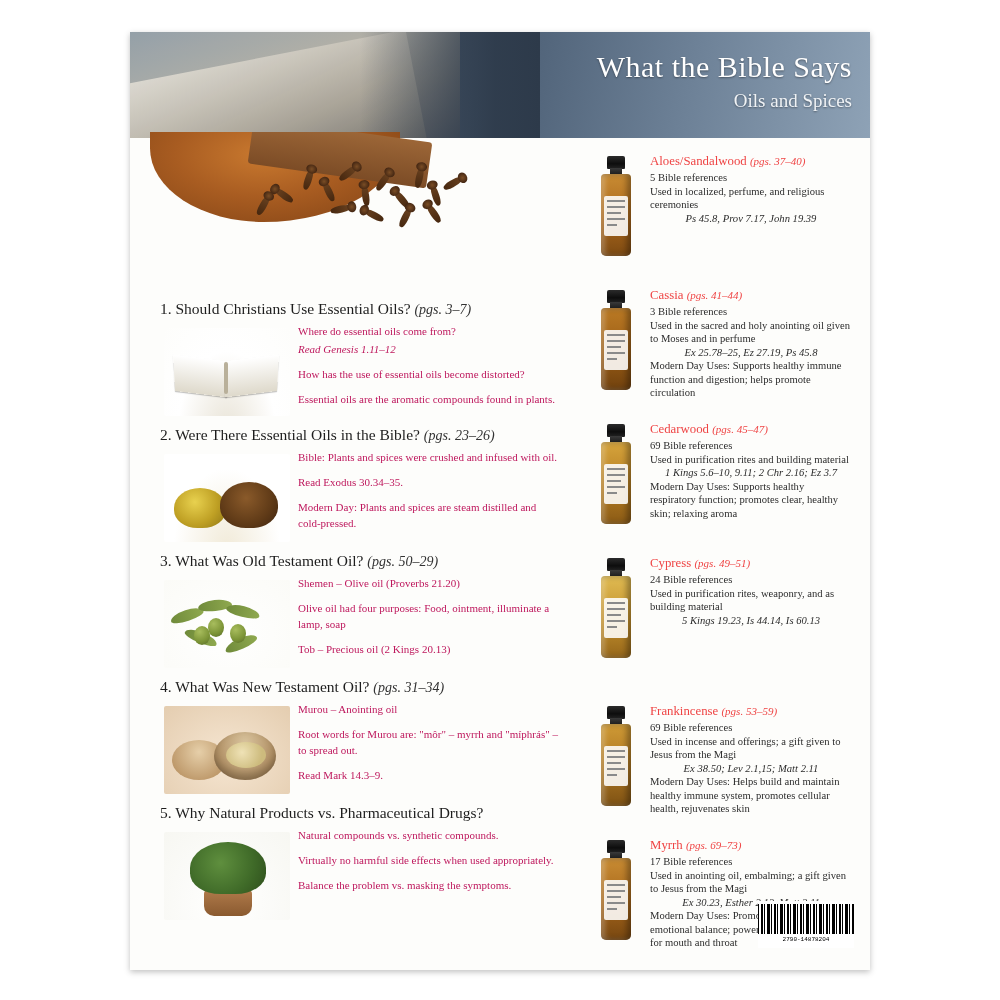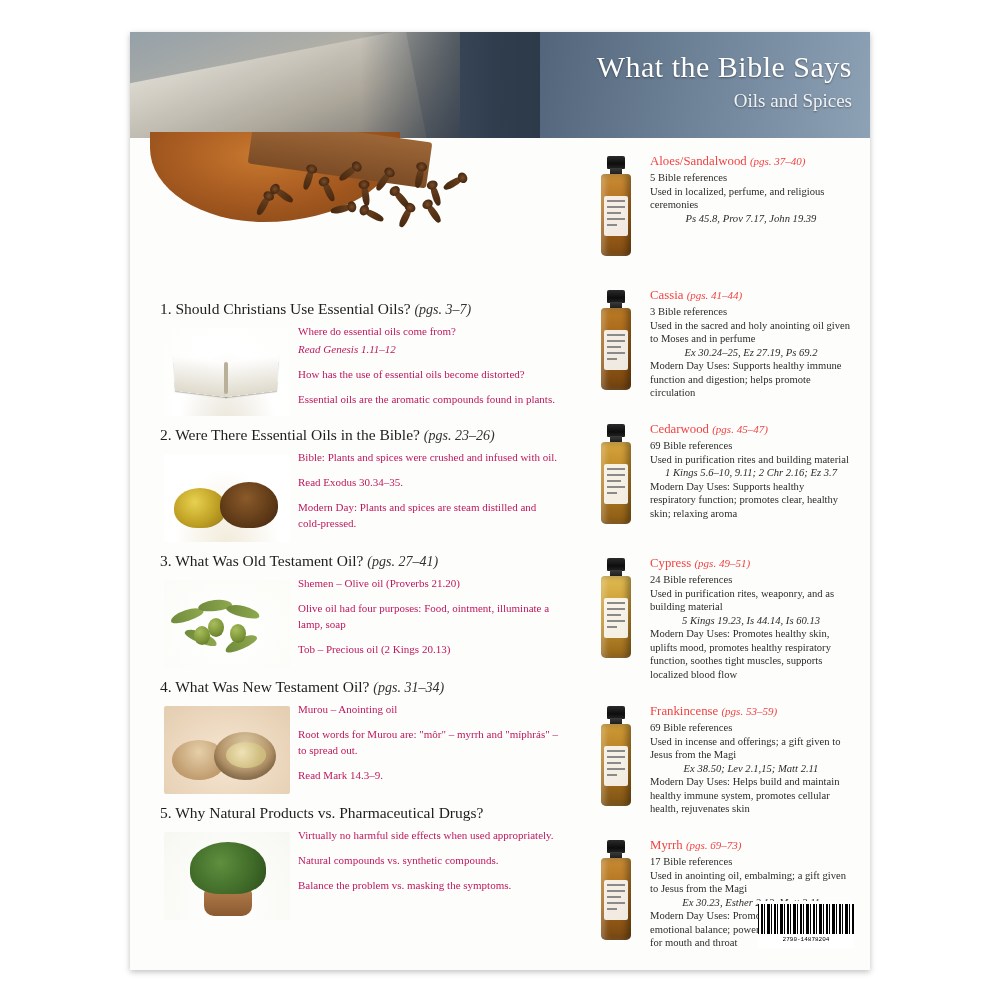--- a/index.html
+++ b/index.html
@@ -379,21 +379,21 @@
           </div>
           <p>Bible: Plants and spices were crushed and infused with oil.</p>
           <p>Read Exodus 30.34–35.</p>
           <p>Modern Day: Plants and spices are steam distilled and cold-pressed.</p>
         </div>
       </div>
 
       <div class="section">
         <div class="sec-heading">
           <span>3. What Was Old Testament Oil?</span>
-          <span class="pgs">(pgs. 27–41)</span>
+          <span class="pgs">(pgs. 50–29)</span>
         </div>
         <div class="sec-body">
           <div class="thumb thumb-olive">
             <div class="leaf" style="left:6px;top:30px;transform:rotate(-18deg);"></div>
             <div class="leaf" style="left:34px;top:20px;transform:rotate(-6deg);"></div>
             <div class="leaf" style="left:62px;top:26px;transform:rotate(14deg);"></div>
             <div class="leaf" style="left:20px;top:52px;transform:rotate(22deg);"></div>
             <div class="leaf" style="left:60px;top:58px;transform:rotate(-24deg);"></div>
             <div class="olv" style="left:44px;top:38px;"></div>
             <div class="olv" style="left:66px;top:44px;"></div>
@@ -425,22 +425,22 @@
       <div class="section">
         <div class="sec-heading">
           <span>5. Why Natural Products vs. Pharmaceutical Drugs?</span>
           <span class="pgs"></span>
         </div>
         <div class="sec-body">
           <div class="thumb thumb-plant">
             <div class="pot"></div>
               <div class="bush"></div>
           </div>
+          <p>Natural compounds vs. synthetic compounds.</p>
           <p>Virtually no harmful side effects when used appropriately.</p>
-          <p>Natural compounds vs. synthetic compounds.</p>
           <p>Balance the problem vs. masking the symptoms.</p>
         </div>
       </div>
     </div>
 
     <div class="right-col">
 
       <div class="oil-entry">
         <div class="bottle">
           <div class="cap"></div>
@@ -475,21 +475,21 @@
               <i></i>
               <i style="width:40%"></i>
             </div>
         </div>
         <div class="oil-name">
           <span>Cassia</span>
           <span class="pgs">(pgs. 41–44)</span>
         </div>
         <div class="oil-line">3 Bible references</div>
         <div class="oil-line">Used in the sacred and holy anointing oil given to Moses and in perfume</div>
-        <div class="oil-line ital">Ex 30.24–25, Ez 27.19, Ps 69.2</div>
+        <div class="oil-line ital">Ex 25.78–25, Ez 27.19, Ps 45.8</div>
         <div class="oil-line">Modern Day Uses: Supports healthy immune function and digestion; helps promote circulation</div>
       </div>
 
       <div class="oil-entry">
         <div class="bottle">
           <div class="cap"></div>
             <div class="neck"></div>
           <div class="body" style="background:linear-gradient(180deg,#d6a43c 0%, #b47c22 55%, #8a5a15 100%);"></div>
           <div class="label">
               <i></i>
@@ -522,21 +522,20 @@
               <i style="width:40%"></i>
             </div>
         </div>
         <div class="oil-name">
           <span>Cypress</span>
           <span class="pgs">(pgs. 49–51)</span>
         </div>
         <div class="oil-line">24 Bible references</div>
         <div class="oil-line">Used in purification rites, weaponry, and as building material</div>
         <div class="oil-line ital">5 Kings 19.23, Is 44.14, Is 60.13</div>
-        <div class="oil-line">Modern Day Uses: Promotes healthy skin, uplifts mood, promotes healthy respiratory function, soothes tight muscles, supports localized blood flow</div>
       </div>
 
       <div class="oil-entry">
         <div class="bottle">
           <div class="cap"></div>
             <div class="neck"></div>
           <div class="body" style="background:linear-gradient(180deg,#cf9a36 0%, #ab7420 55%, #7e5214 100%);"></div>
           <div class="label">
               <i></i>
               <i></i>

